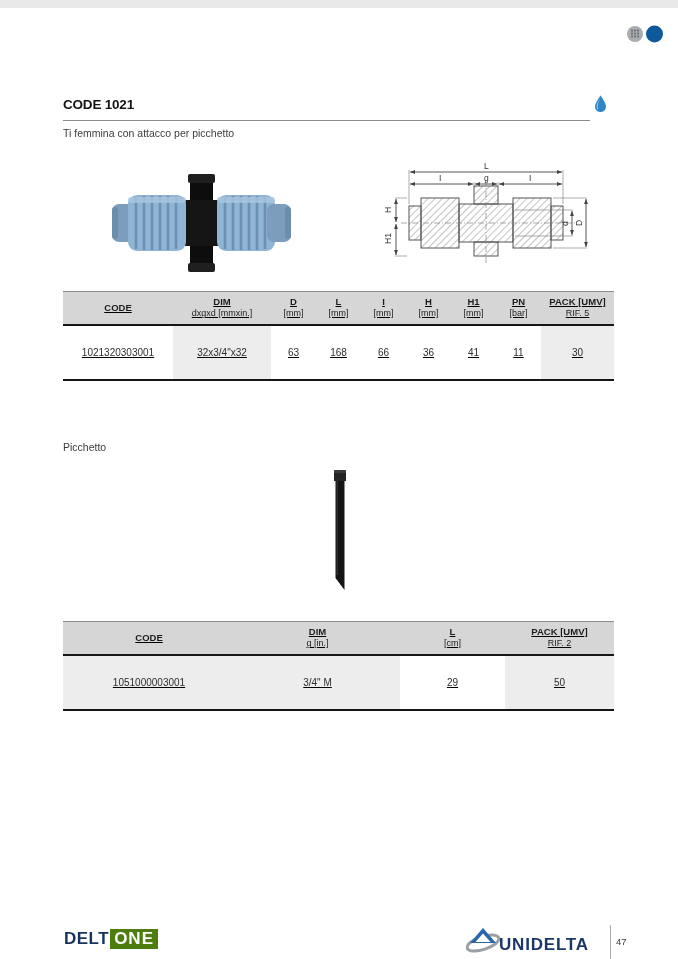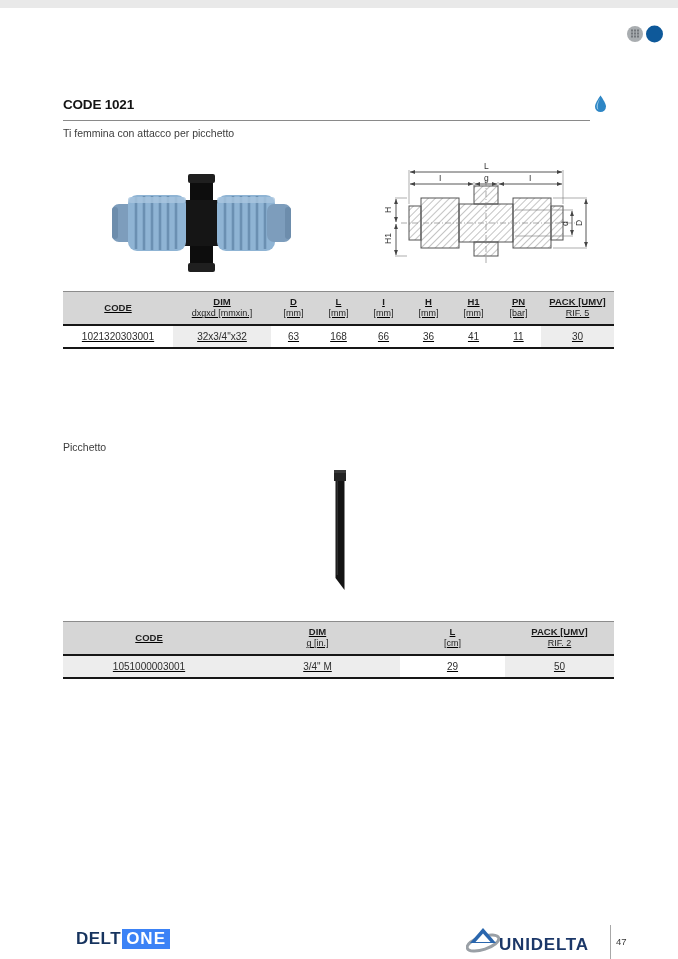--- a/index.html
+++ b/index.html
@@ -19,31 +19,31 @@
   .photo-wrap { position:absolute; left:108px; top:161px; }
   .drawing-wrap { position:absolute; left:381px; top:152px; }
   .stake-wrap { position:absolute; left:329px; top:461px; }
   
   .spec-table { position:absolute; left:63px; border-collapse:collapse; table-layout:fixed; width:551px;text-decoration:underline; }
   .spec-table th {
     background:#d6d6d6; border-top:1px solid #8c8c8c; border-bottom:2px solid #161616;
     padding:4px 2px; text-align:center; vertical-align:middle; color:#1d1d1d;
   }
   .spec-table td {
-    border-bottom:2px solid #161616; padding:5px 2px; text-align:center;
+    border-bottom:2px solid #161616; padding:21px 2px; text-align:center;
     font-size:10px; color:#2e2e2e;
   }
   .hl1 { font-weight:bold; font-size:9.5px; line-height:1.3; }
   .hl2 { font-weight:normal; font-size:9px; line-height:1.25; }
   .hl2:empty { display:none; }
   td.shade { background:#ededed; }
   
-  .footer-left { position:absolute; left:76px; top:921px; display:flex; align-items:center; }
+  .footer-left { position:absolute; left:64px; top:921px; display:flex; align-items:center; }
   .brand-delt { font-size:17px; font-weight:bold; color:#16335e; letter-spacing:0.5px; }
-  .brand-one { font-size:17px; font-weight:bold; color:#ffffff; background:#3b82f6; padding:0 4px; letter-spacing:1px; margin-left:1px; }
+  .brand-one { font-size:17px; font-weight:bold; color:#ffffff; background:#4d7c0f; padding:0 4px; letter-spacing:1px; margin-left:1px; }
   .footer-right { position:absolute; left:466px; top:917px; display:flex; align-items:center; }
   .page-divider { position:absolute; left:610px; top:917px; width:1px; height:36px; background:#a8a8a8; }
   .page-number { position:absolute; left:616px; top:928px; font-size:9.5px; color:#3a3a3a; }
   svg text { font-family:"Liberation Sans", sans-serif; }
 </style>
 </head>
 <body>
 
 <div id="page">
 

